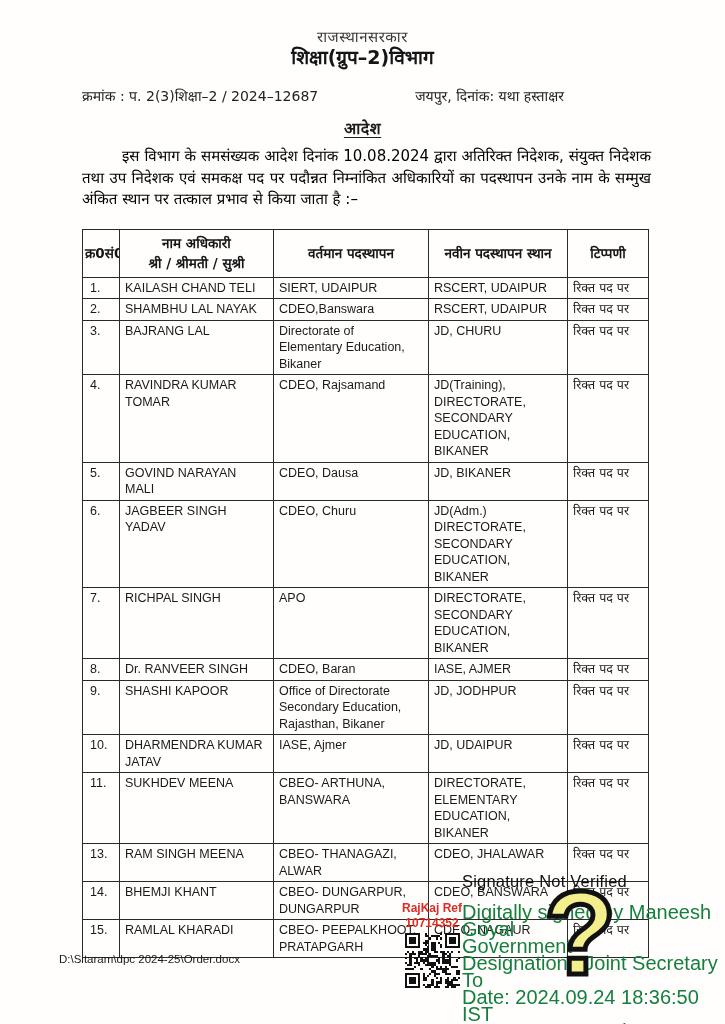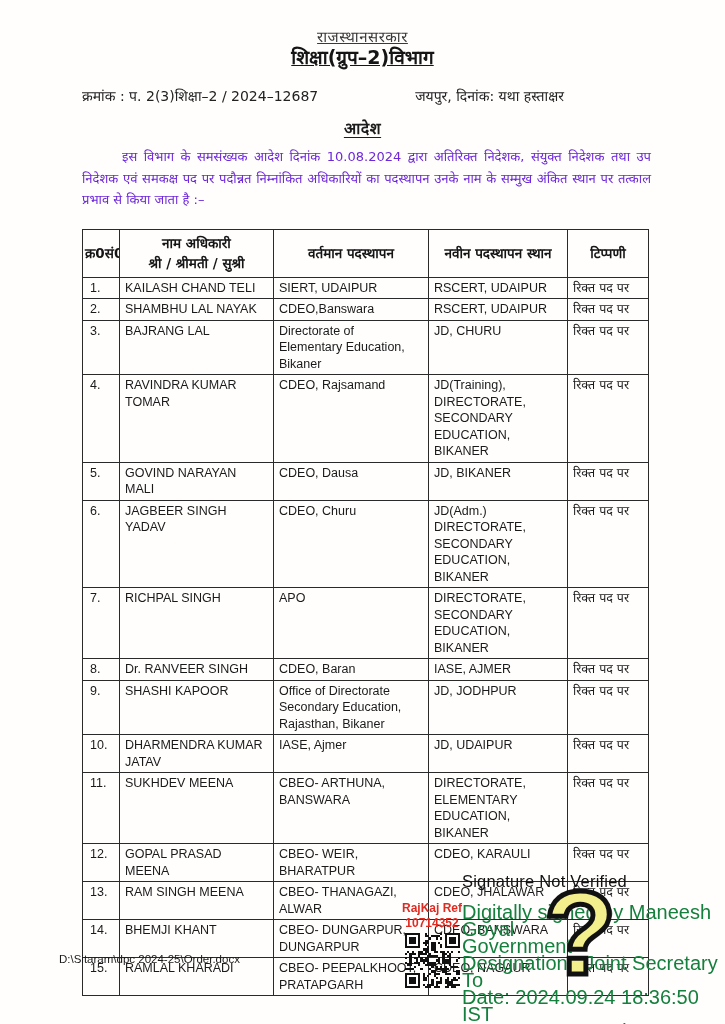--- a/index.html
+++ b/index.html
@@ -9,37 +9,37 @@
   }
   html,body{margin:0;padding:0;background:#ffffff;}
   .page{
     position:relative;
     width:725px;height:1024px;
     background:#fffefd;
     overflow:hidden;
     font-family:"DejaVu Sans",sans-serif;
     color:var(--ink);
   }
-  .centered{left:0;width:725px;text-align:center;position:absolute;text-decoration:underline;}
+  .centered{left:0;width:725px;text-align:center;position:absolute;}
   .govt-title{top:26px;font-size:15px;color:#3a3a3a;letter-spacing:.5px;}
   .dept-title{top:44px;font-size:19px;font-weight:bold;color:#151515;}
   .ref-line{
     position:absolute;top:86px;left:82px;width:566px;
     display:flex;justify-content:space-between;
     font-size:14px;color:#222;
   }
   .ref-line .right{margin-right:84px;}
   .order-title{
     top:117px;font-size:16px;font-weight:bold;
     text-decoration:underline;text-underline-offset:3px;letter-spacing:.5px;
   }
   .body-para{
     position:absolute;top:146px;left:82px;width:569px;
-    font-size:13px;line-height:21.5px;text-align:justify;
-    text-indent:40px;color:#6d28d9;margin:0;
+    font-size:15px;line-height:21.5px;text-align:justify;
+    text-indent:40px;color:#000000;margin:0;
   }
   table.order-table{
     position:absolute;top:229px;left:82px;width:566px;
     border-collapse:collapse;table-layout:fixed;
   }
   .order-table th,.order-table td{
     border:1.5px solid #2a2a2a;
     padding:2px 5px;
     vertical-align:top;
     white-space:pre-line;
@@ -213,27 +213,20 @@
           <td class="c4">रिक्त पद पर</td>
         </tr>
         <tr>
           <td class="c0">11.</td>
           <td class="c1">SUKHDEV MEENA</td>
           <td class="c2">CBEO- ARTHUNA,
 BANSWARA</td>
           <td class="c3">DIRECTORATE,
 ELEMENTARY
 EDUCATION, BIKANER</td>
-          <td class="c4">रिक्त पद पर</td>
-        </tr>
-        <tr>
-          <td class="c0">12.</td>
-          <td class="c1">GOPAL PRASAD MEENA</td>
-          <td class="c2">CBEO- WEIR, BHARATPUR</td>
-          <td class="c3">CDEO, KARAULI</td>
           <td class="c4">रिक्त पद पर</td>
         </tr>
         <tr>
           <td class="c0">13.</td>
           <td class="c1">RAM SINGH MEENA</td>
           <td class="c2">CBEO- THANAGAZI,
 ALWAR</td>
           <td class="c3">CDEO, JHALAWAR</td>
           <td class="c4">रिक्त पद पर</td>
         </tr>

